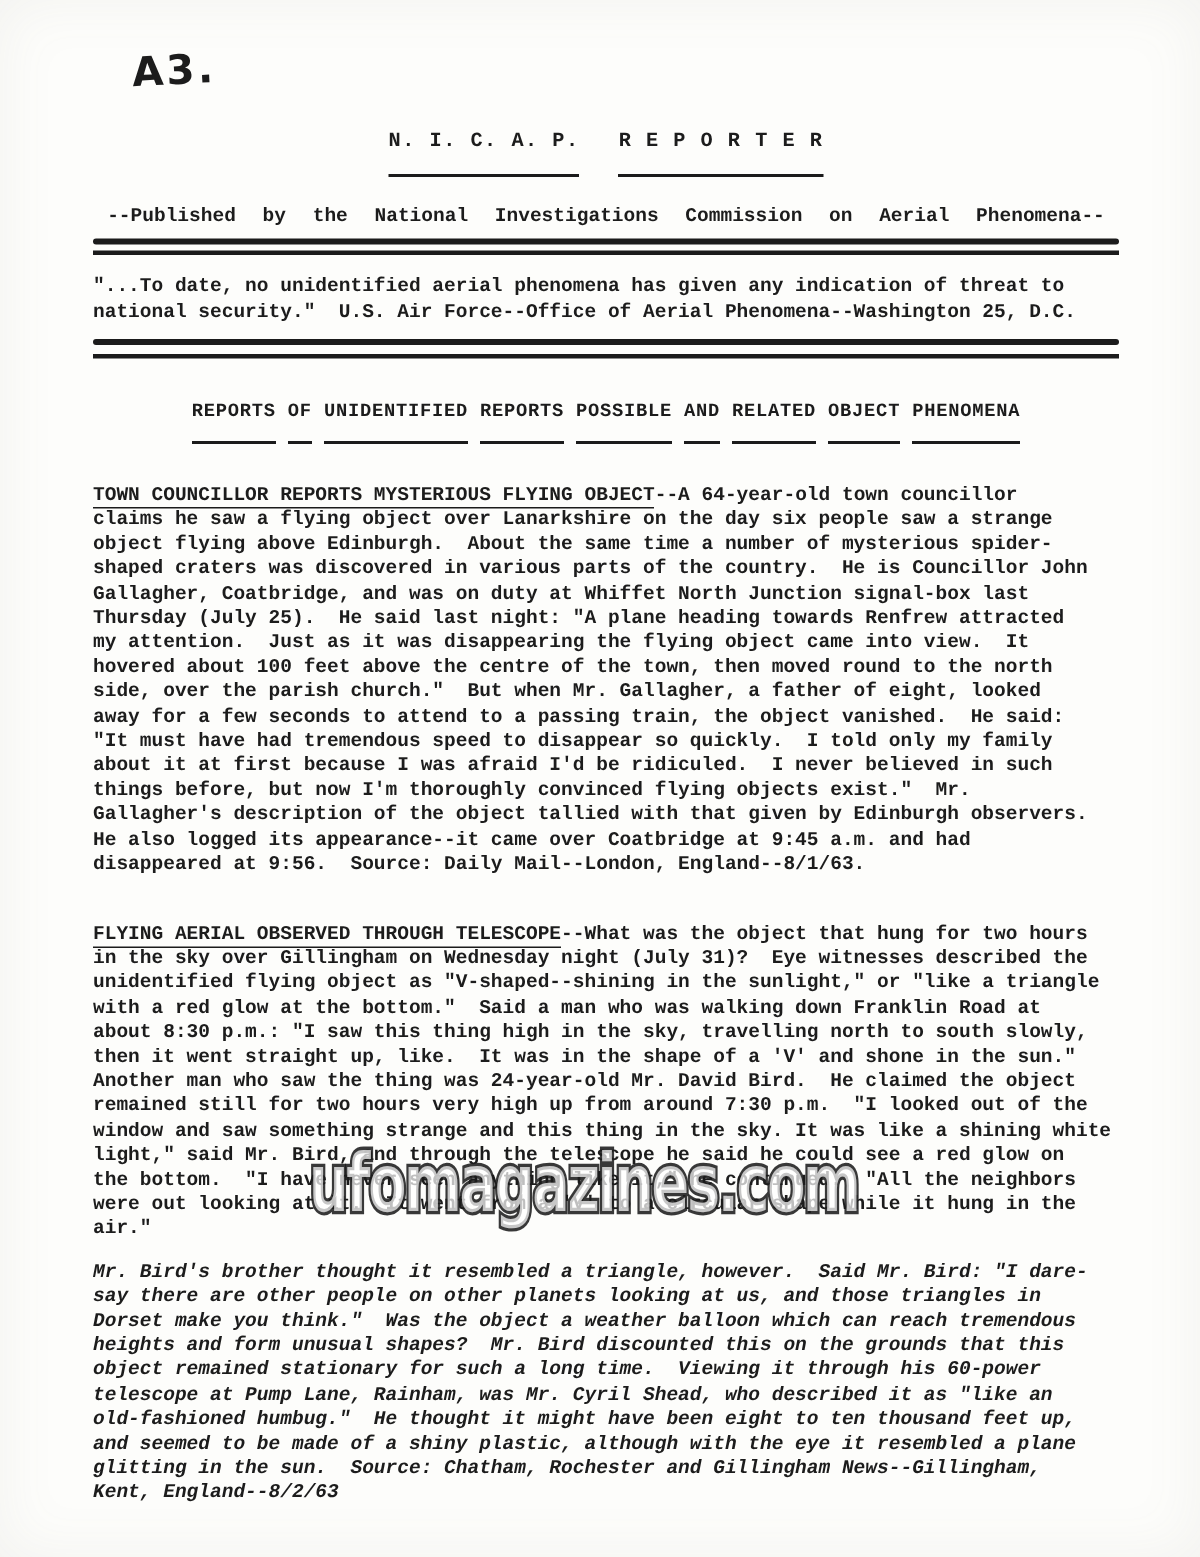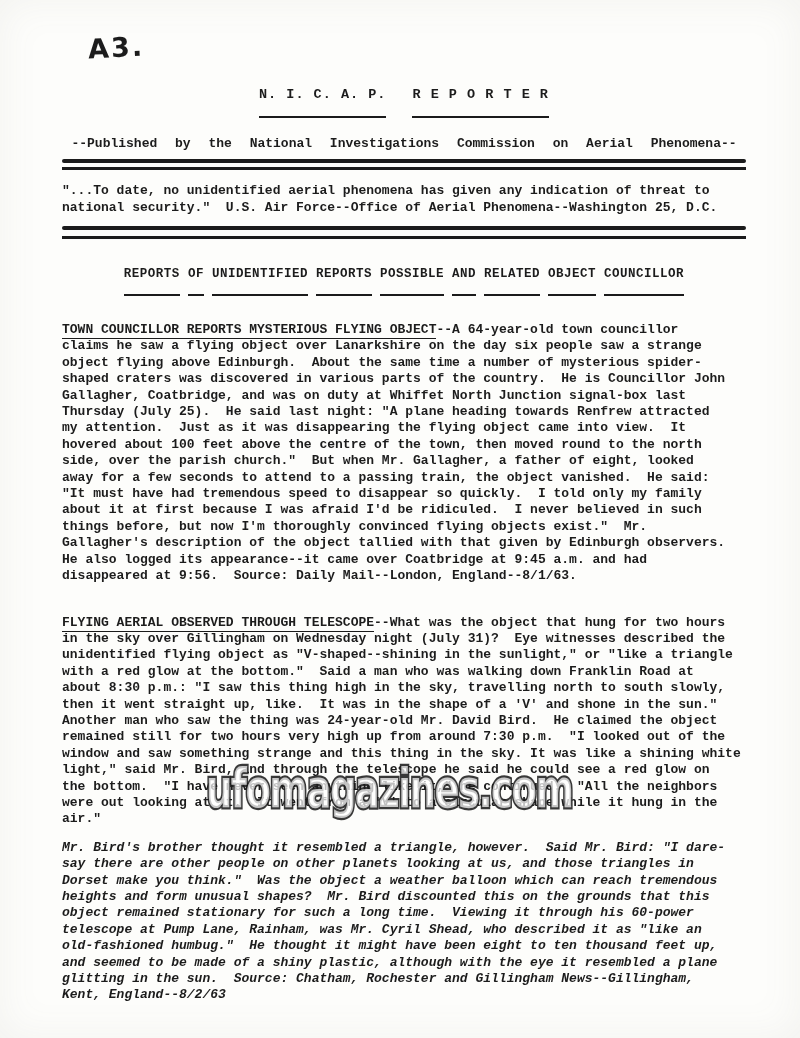--- a/index.html
+++ b/index.html
@@ -104,21 +104,21 @@
 
 
     <div class="rule rule-after-vol"></div>
 
     <p class="quote">"...To date, no unidentified aerial phenomena has given any indication of threat to
 national security."  U.S. Air Force--Office of Aerial Phenomena--Washington 25, D.C.</p>
 
     <div class="rule rule-q1"></div>
     <div class="rule rule-q2"></div>
 
-    <h2 class="section-heading uw"><span class="u">REPORTS</span> <span class="u">OF</span> <span class="u">UNIDENTIFIED</span> <span class="u">REPORTS</span> <span class="u">POSSIBLE</span> <span class="u">AND</span> <span class="u">RELATED</span> <span class="u">OBJECT</span> <span class="u">COUNCILLOR</span></h2>
+    <h2 class="section-heading uw"><span class="u">REPORTS</span> <span class="u">OF</span> <span class="u">UNIDENTIFIED</span> <span class="u">REPORTS</span> <span class="u">POSSIBLE</span> <span class="u">AND</span> <span class="u">RELATED</span> <span class="u">OBJECT</span> <span class="u">PHENOMENA</span></h2>
 
     <p class="article a1"><span class="article-heading">TOWN COUNCILLOR REPORTS MYSTERIOUS FLYING OBJECT</span><span>--A 64-year-old town councillor
 claims he saw a flying object over Lanarkshire on the day six people saw a strange
 object flying above Edinburgh.  About the same time a number of mysterious spider-
 shaped craters was discovered in various parts of the country.  He is Councillor John
 Gallagher, Coatbridge, and was on duty at Whiffet North Junction signal-box last
 Thursday (July 25).  He said last night: "A plane heading towards Renfrew attracted
 my attention.  Just as it was disappearing the flying object came into view.  It
 hovered about 100 feet above the centre of the town, then moved round to the north
 side, over the parish church."  But when Mr. Gallagher, a father of eight, looked

